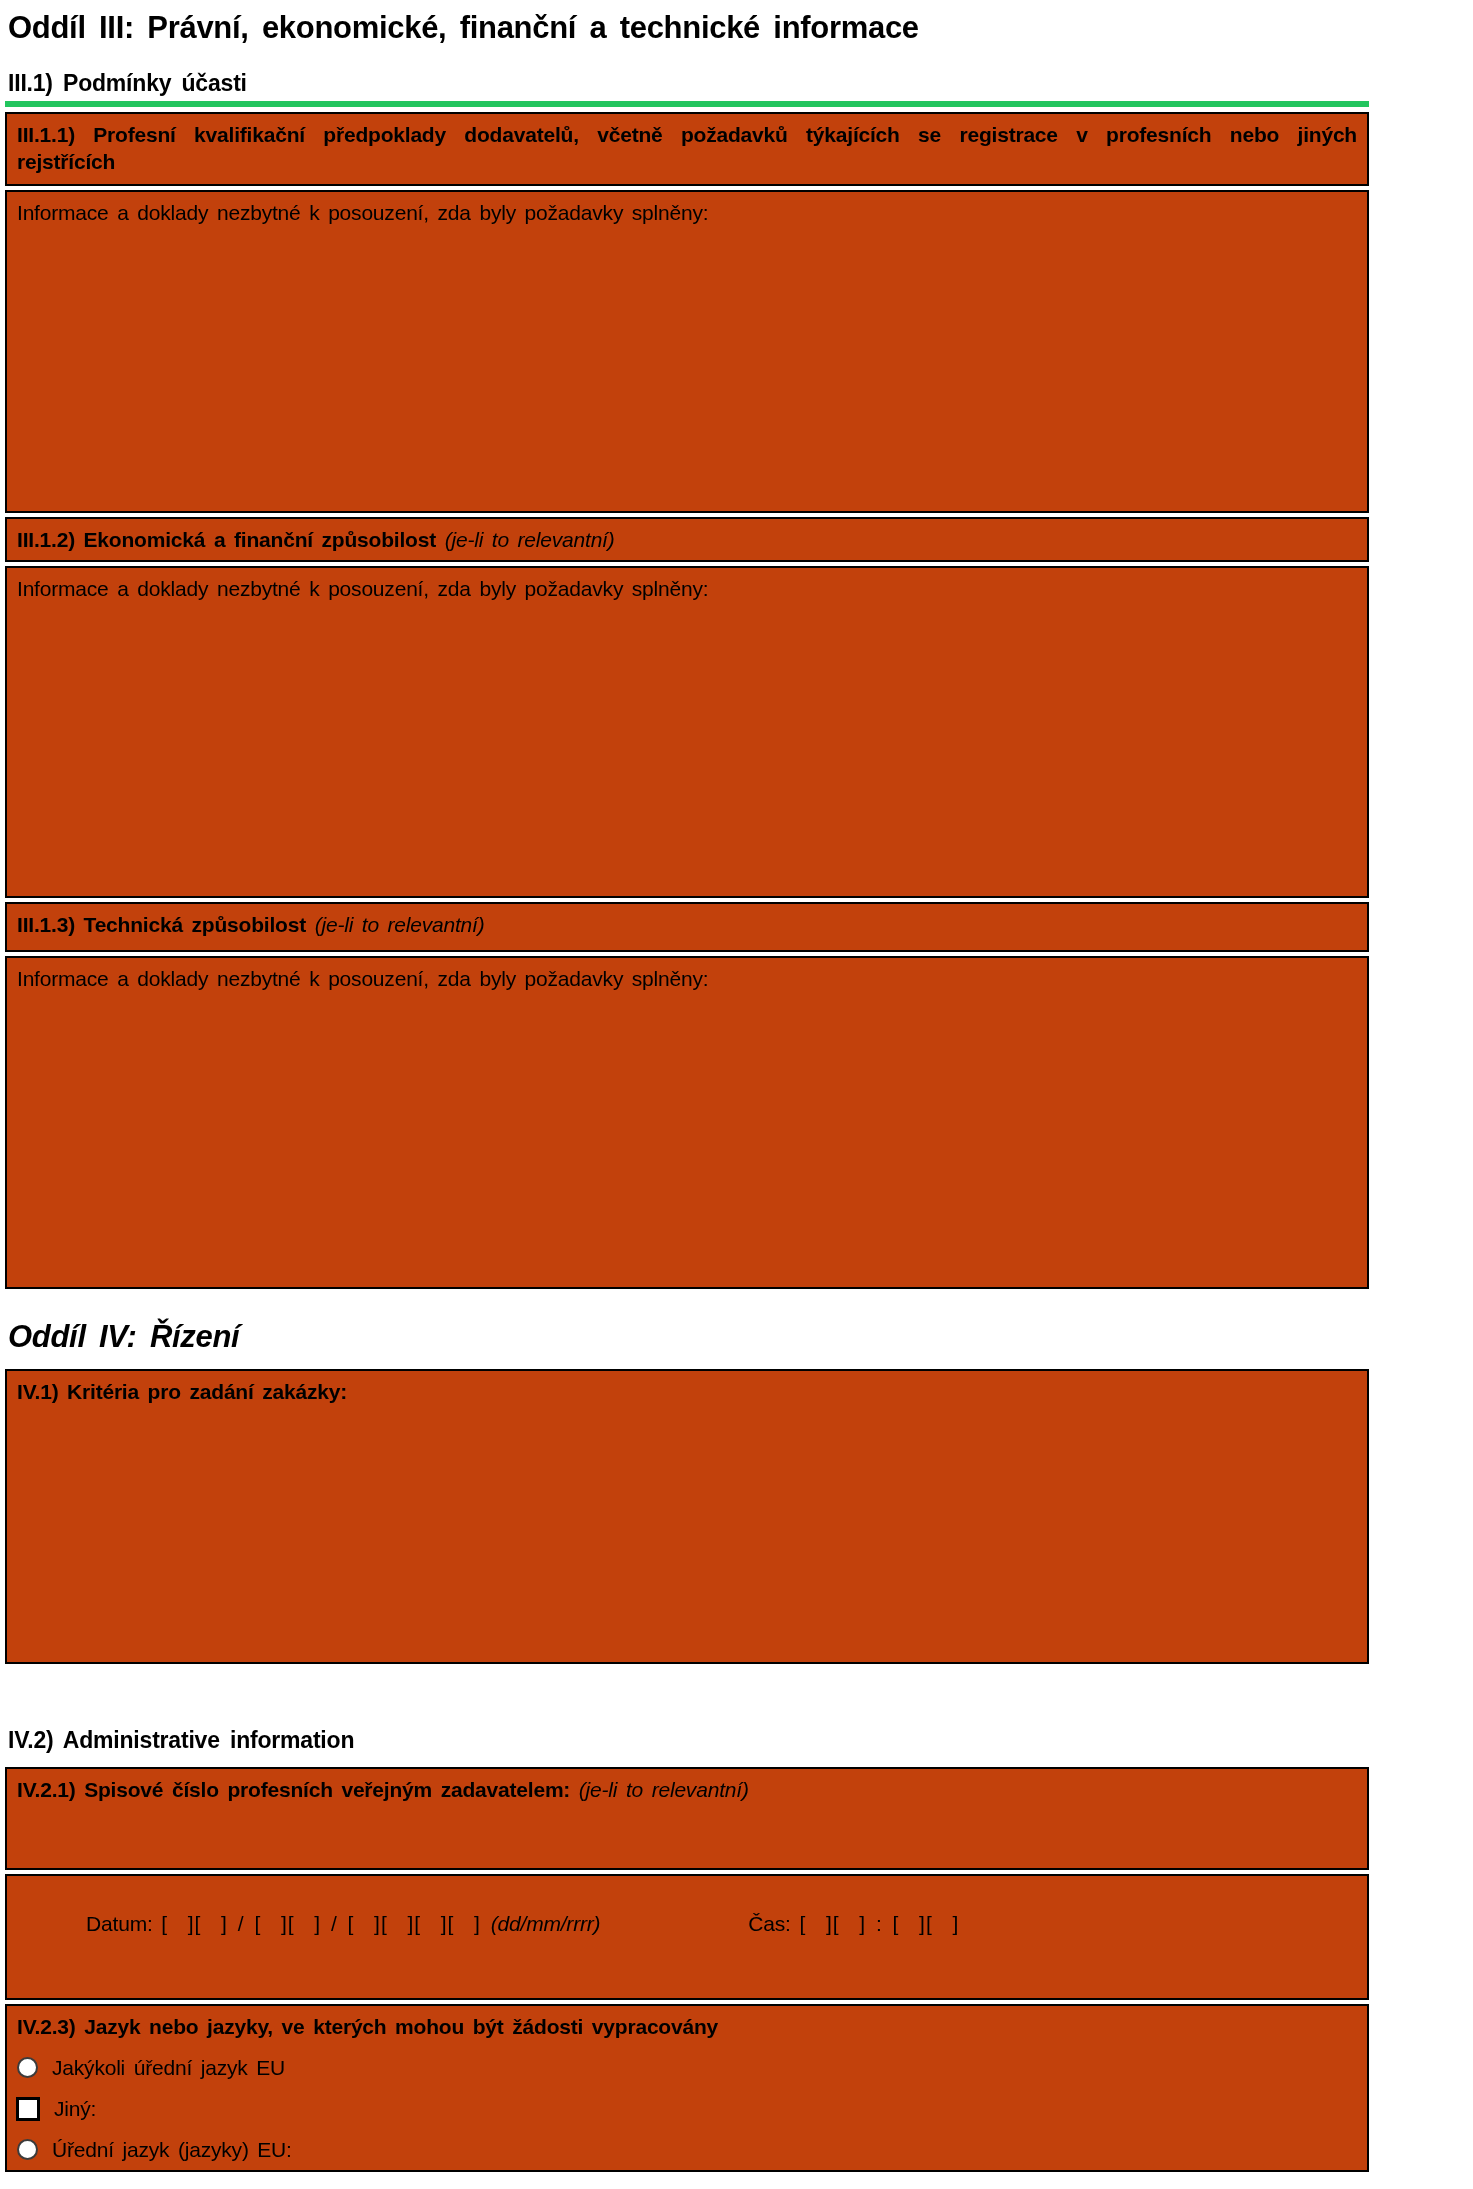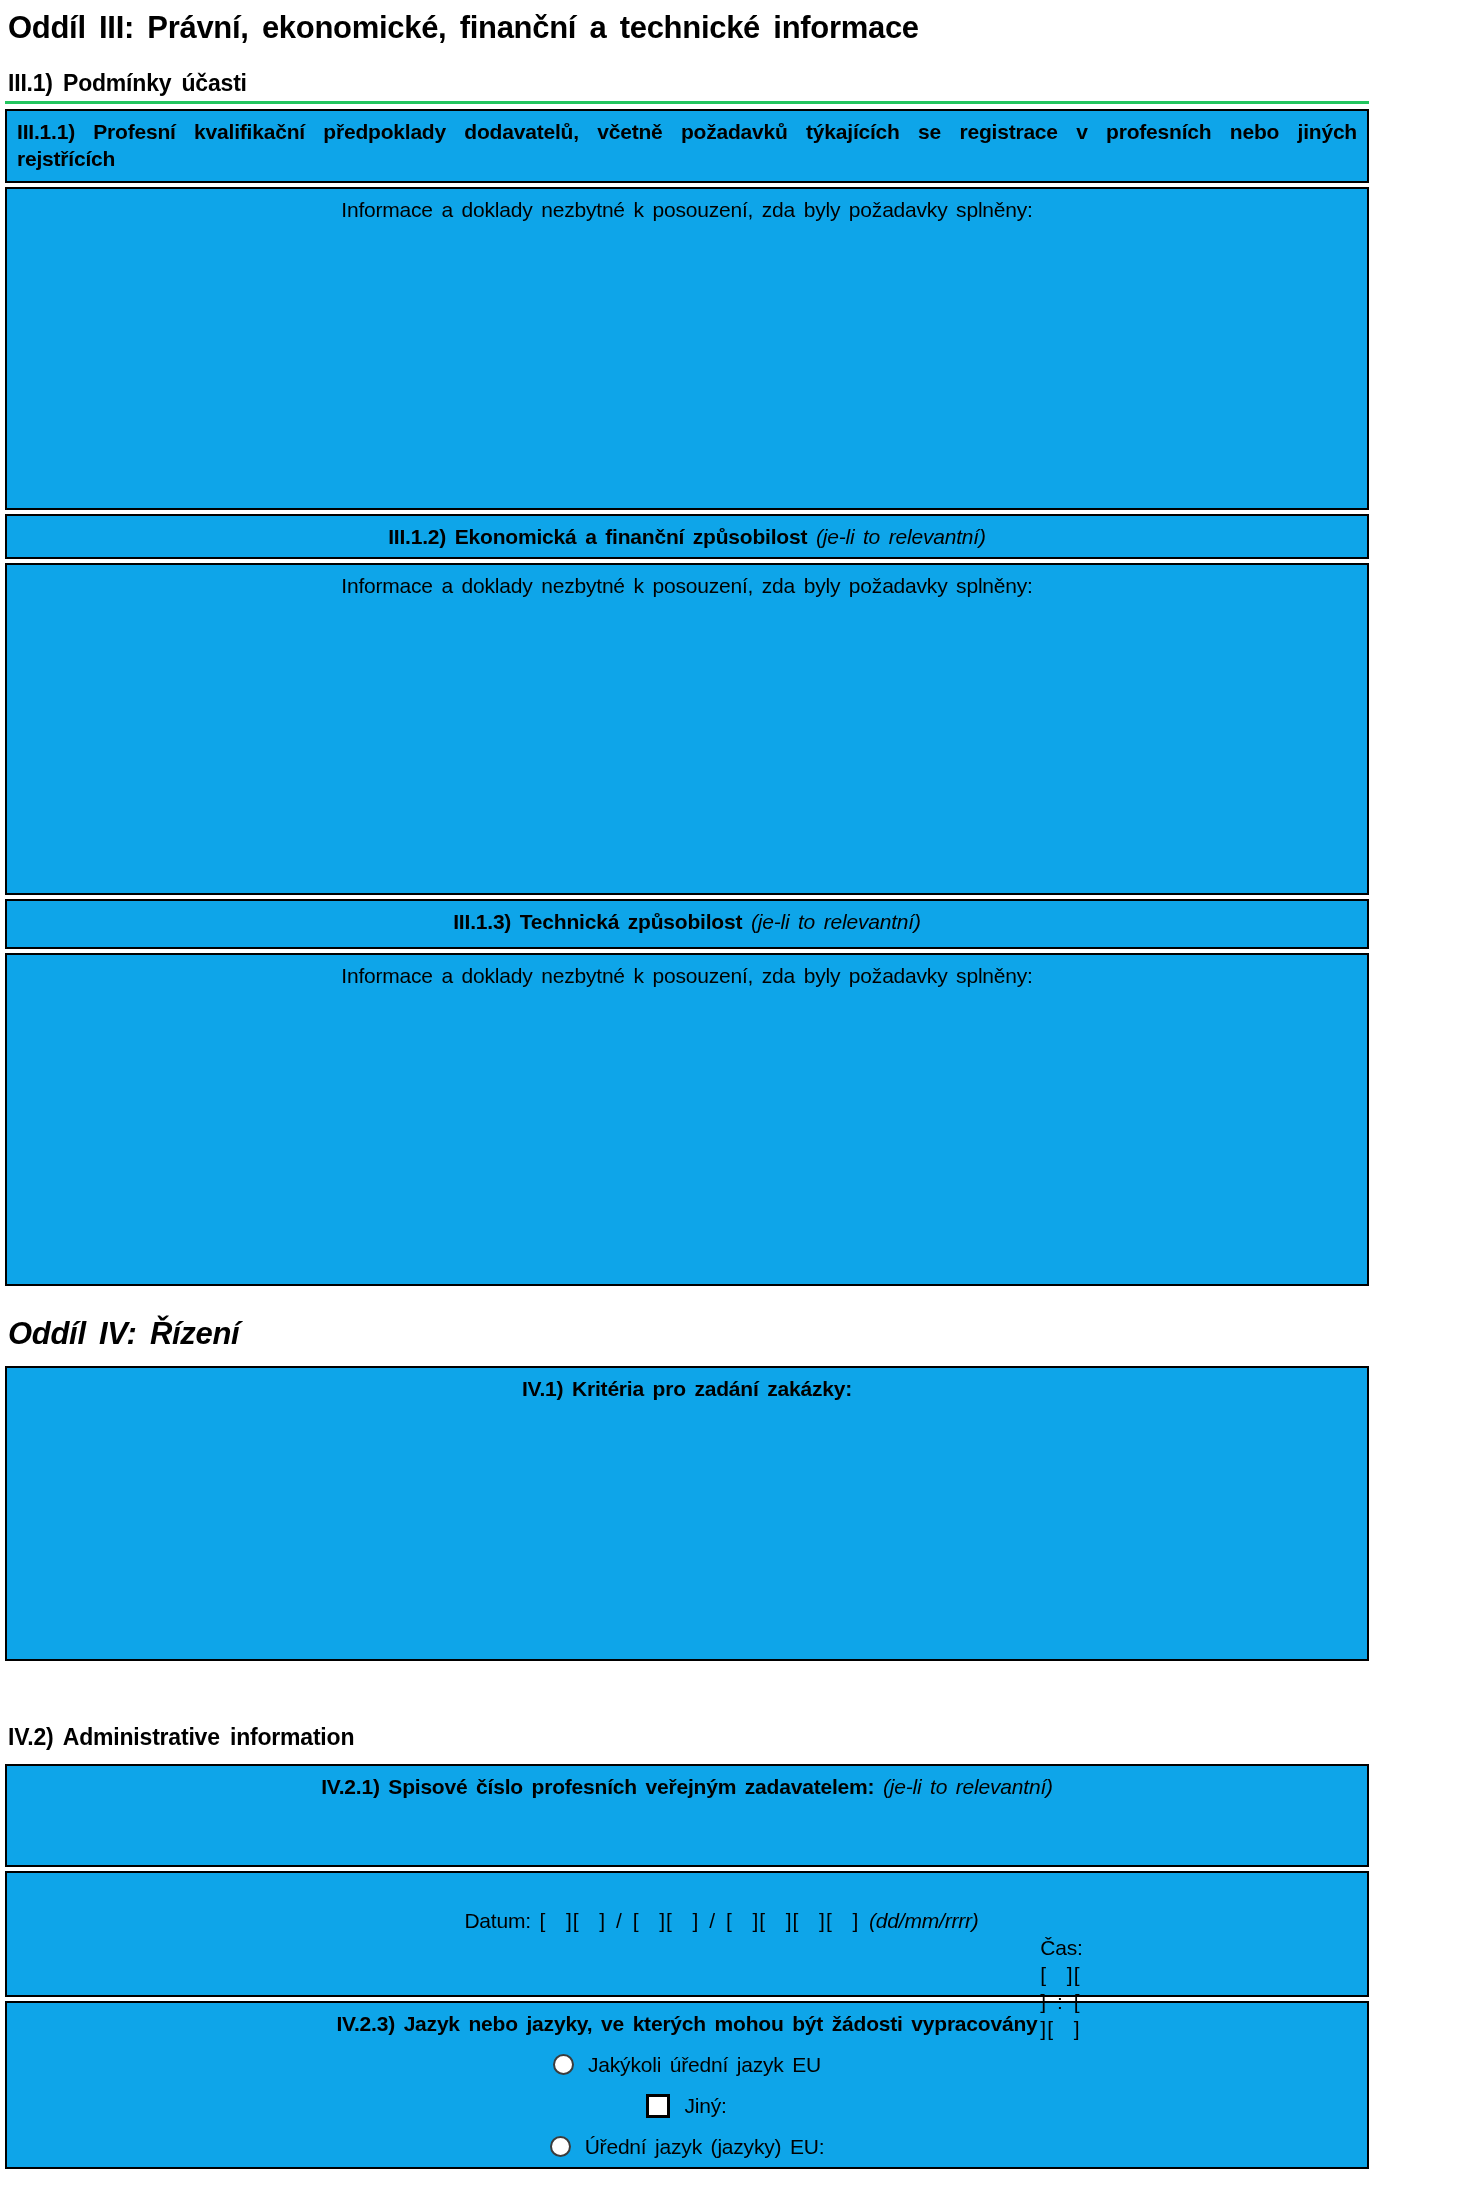--- a/index.html
+++ b/index.html
@@ -11,29 +11,28 @@
   }
   .doc-h1{
     font-size:31px;font-weight:bold;margin:0;padding:10px 0 0 3px;
     letter-spacing:-0.3px;word-spacing:5px;line-height:36px;
   }
   .doc-h1.s4{padding-top:30px;font-style:italic;}
   .doc-h2{
     font-size:23px;font-weight:bold;margin:0;padding:24px 0 5px 3px;
     letter-spacing:-0.2px;word-spacing:4px;line-height:26px;
   }
-  .doc-h2.ruled{border-bottom:3px solid #22c55e;margin-bottom:5px;}
+  .doc-h2.ruled{border-bottom:6px solid #22c55e;margin-bottom:5px;}
   .doc-h2.s42{padding-top:63px;margin-bottom:9px;border-bottom:none;}
   .tbl{margin:0;}
   .trow{
     border:2px solid #000;margin-bottom:4px;padding:7px 10px;
     font-size:21px;line-height:27px;box-sizing:border-box;
     display:flex;flex-direction:column;word-spacing:3px;letter-spacing:-0.2px;
-    background:#0ea5e9;
-    align-items:center;
+    background:#c2410c;
   }
   .trow:last-child{margin-bottom:0;}
   .ttl{font-weight:bold;}
   .just{text-align:justify;word-spacing:5px;}
   .note{font-style:italic;font-weight:normal;}
   .fill{flex:1 1 auto;}
   .h74{min-height:74px}.h323{min-height:323px}.h44{min-height:44px}
   .h332{min-height:332px}.h50{min-height:50px}.h333{min-height:333px}
   .h295{min-height:295px;margin-top:14px}.h103{min-height:103px}
   .h80{min-height:80px}.h160{min-height:160px}

